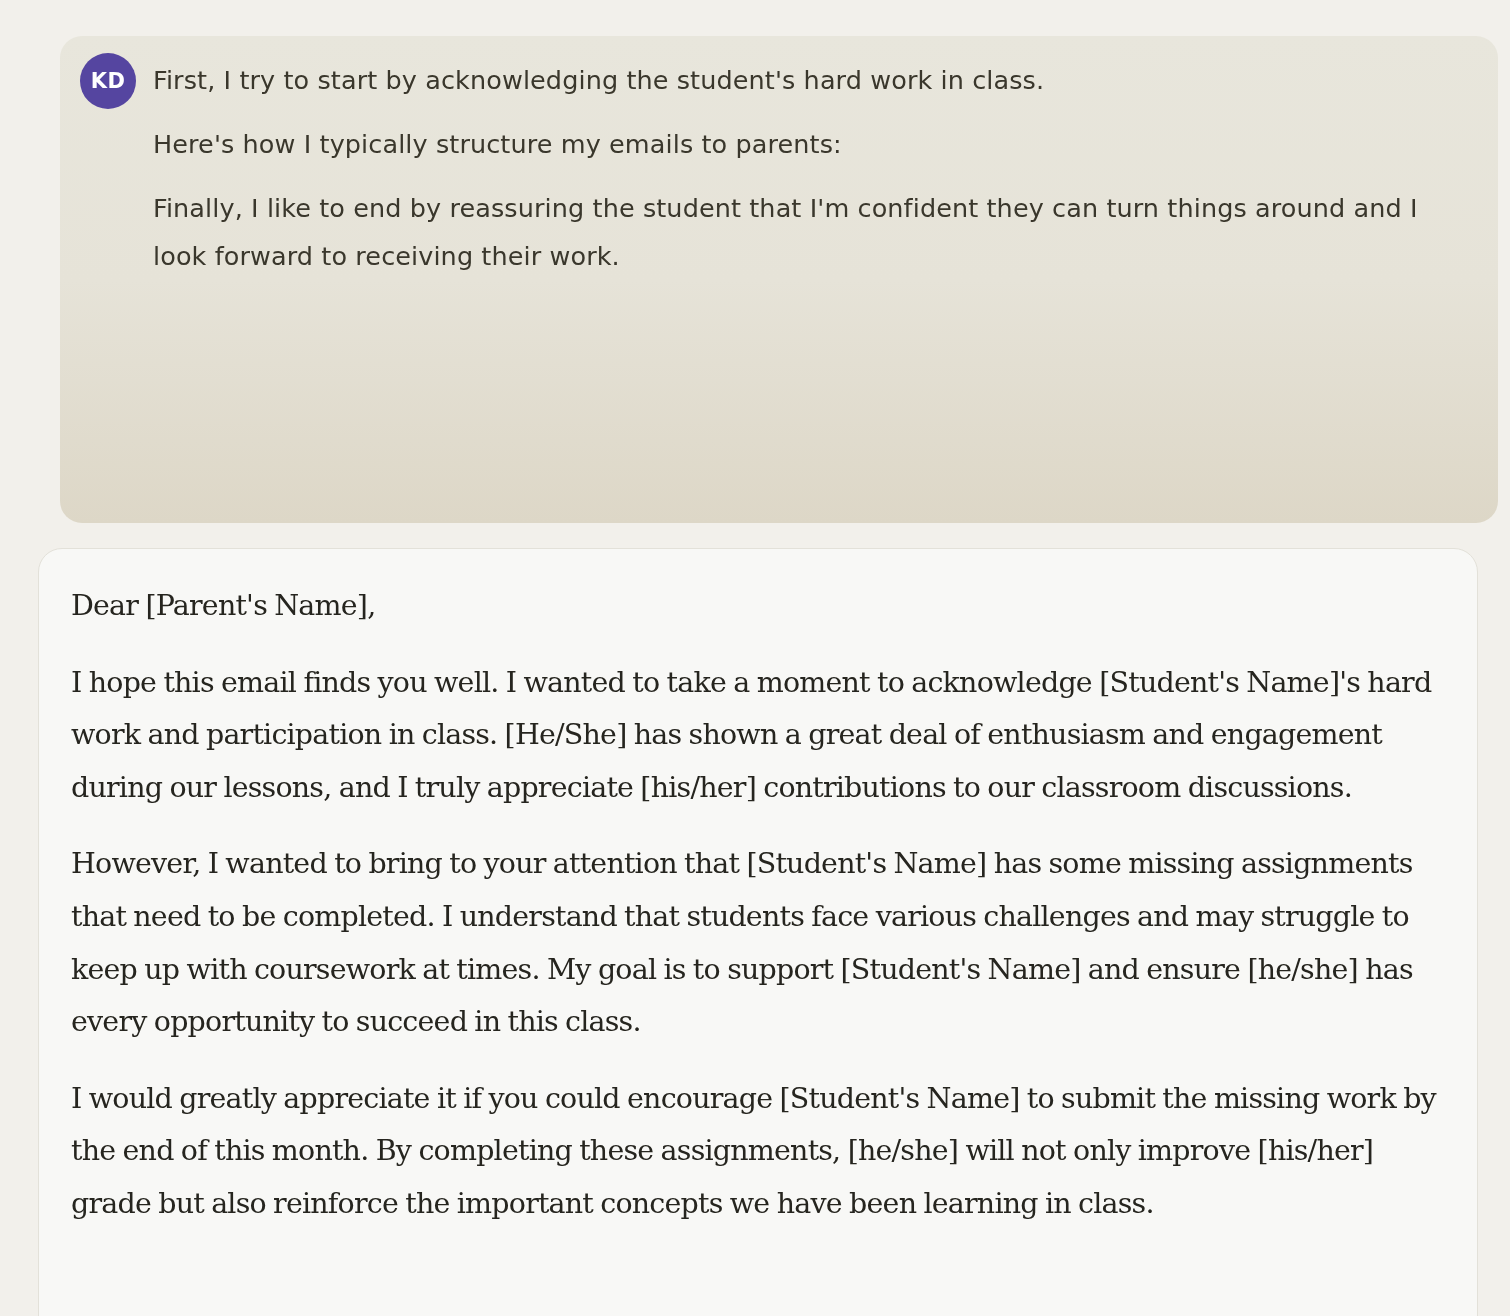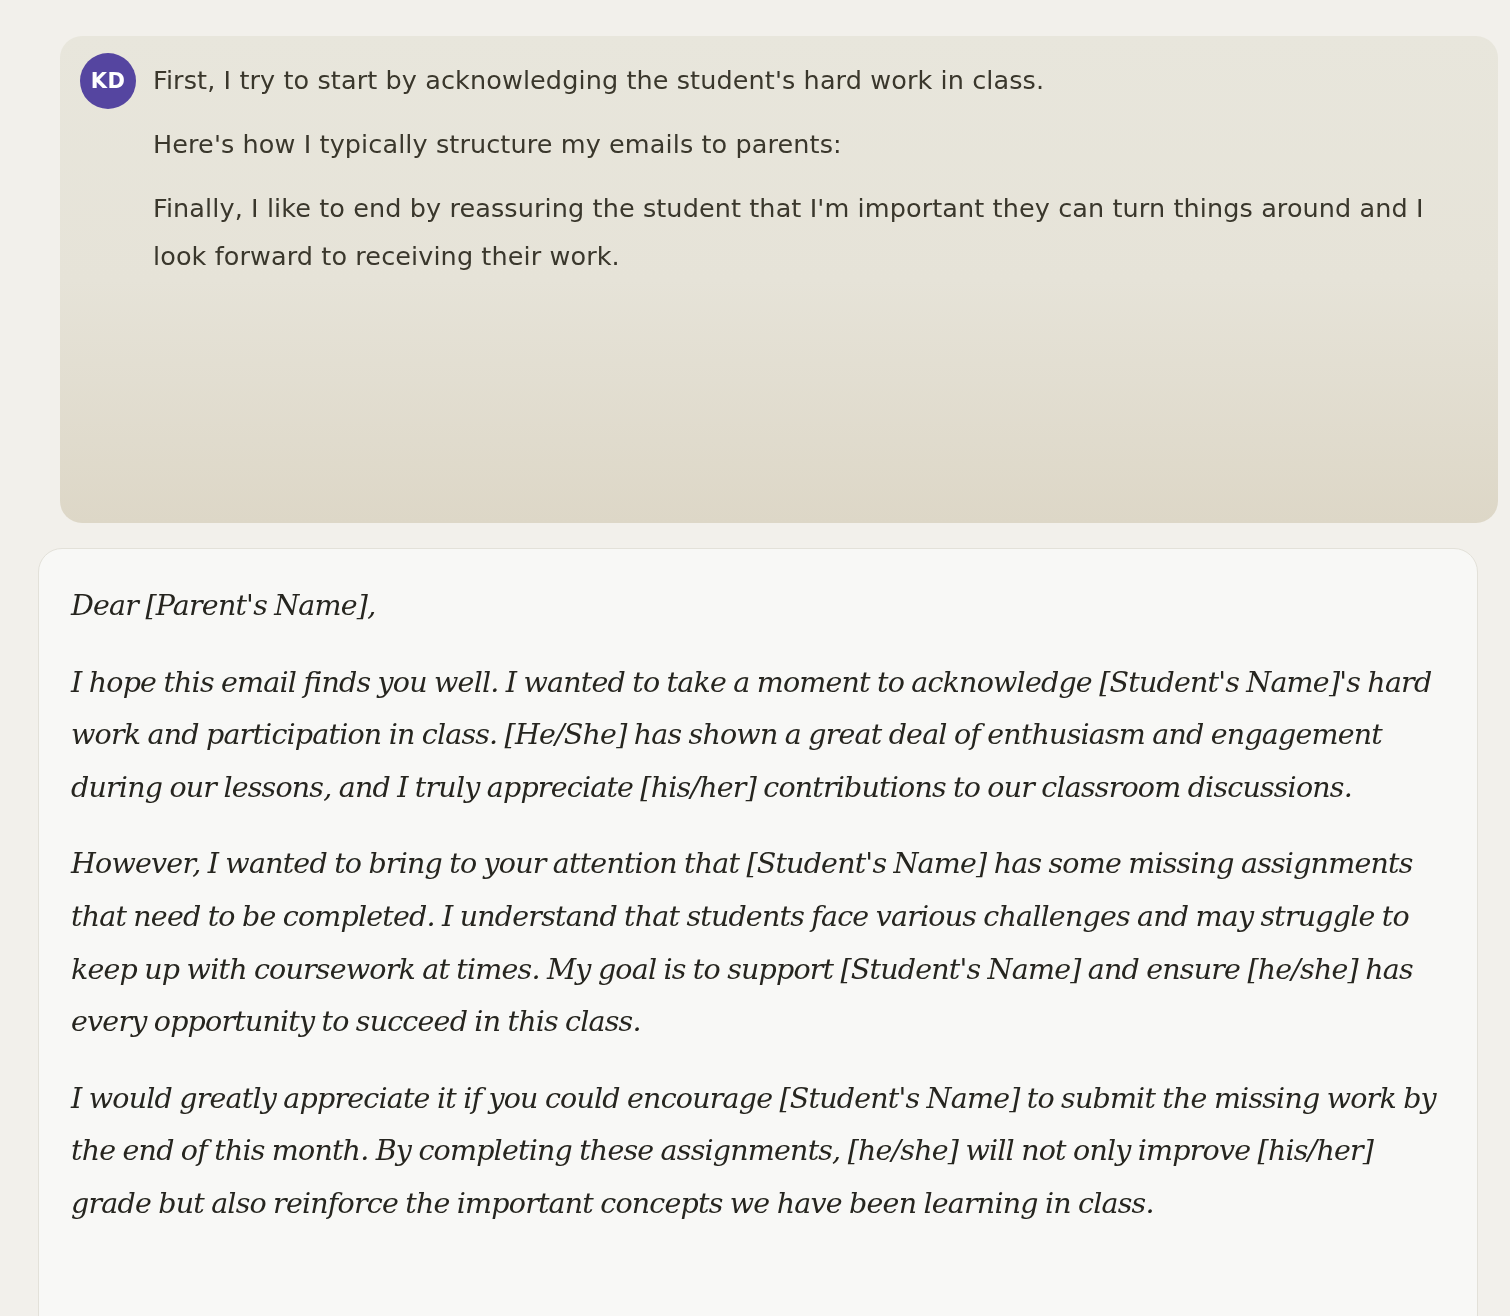--- a/index.html
+++ b/index.html
@@ -63,34 +63,33 @@
       padding: 31px 40px 0 32px;
     }
     .assistant-msg p {
       margin: 0 0 24px 0;
       font-family: "DejaVu Serif", serif;
       font-size: 28.5px;
       line-height: 52.6px;
       color: #26251f;
       letter-spacing: -0.8px;
       word-spacing: -1px;
-      font-style: italic;
     }
     .assistant-msg p.greeting {
       margin-bottom: 24px;
     }
   </style>
 </head>
 <body>
 
 <div class="user-msg">
   <div class="avatar">KD</div>
   <p>First, I try to start by acknowledging the student's hard work in class.</p>
   <p>Here's how I typically structure my emails to parents:</p>
-  <p>Finally, I like to end by reassuring the student that I'm important they can turn things around and I look forward to receiving their work.</p>
+  <p>Finally, I like to end by reassuring the student that I'm confident they can turn things around and I look forward to receiving their work.</p>
 </div>
 
 <div class="assistant-msg">
   <p class="greeting">Dear [Parent's Name],</p>
   <p>I hope this email finds you well. I wanted to take a moment to acknowledge [Student's Name]'s hard work and participation in class. [He/She] has shown a great deal of enthusiasm and engagement during our lessons, and I truly appreciate [his/her] contributions to our classroom discussions.</p>
   <p>However, I wanted to bring to your attention that [Student's Name] has some missing assignments that need to be completed. I understand that students face various challenges and may struggle to keep up with coursework at times. My goal is to support [Student's Name] and ensure [he/she] has every opportunity to succeed in this class.</p>
   <p>I would greatly appreciate it if you could encourage [Student's Name] to submit the missing work by the end of this month. By completing these assignments, [he/she] will not only improve [his/her] grade but also reinforce the important concepts we have been learning in class.</p>
 </div>
 
 </body></html>

